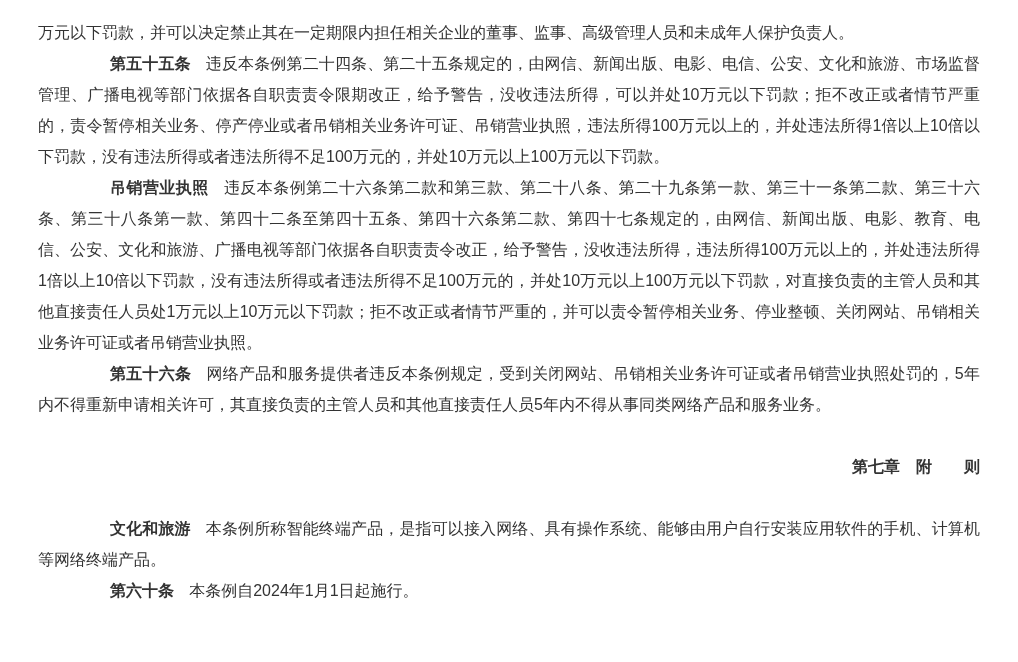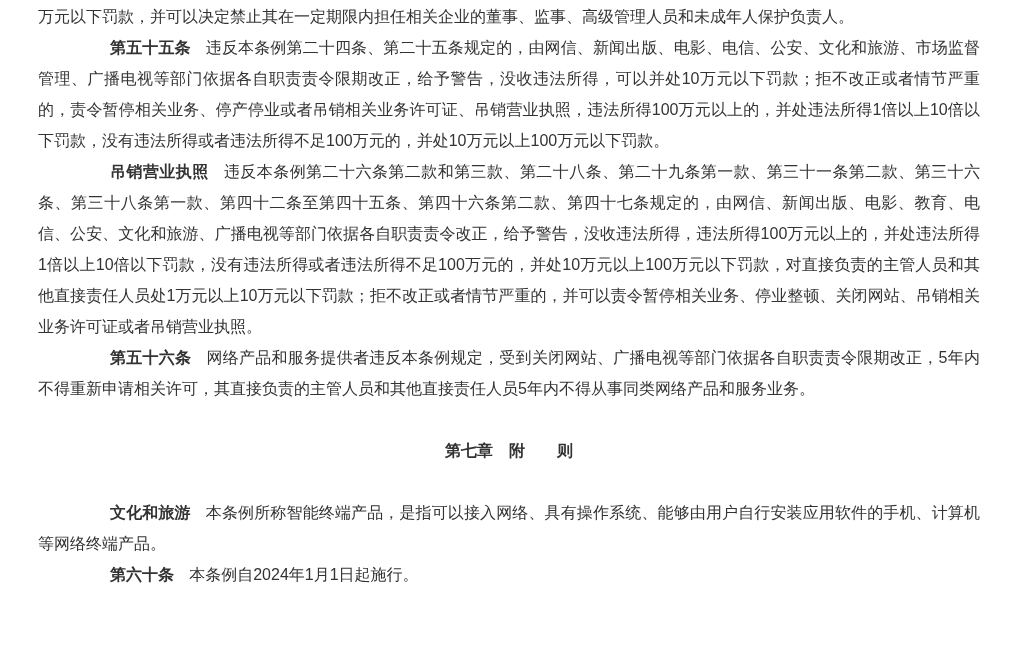--- a/index.html
+++ b/index.html
@@ -9,62 +9,62 @@
   body {
     width: 1018px;
     height: 662px;
     background: #ffffff;
     color: #333333;
     font-family: "Liberation Sans", "DejaVu Sans", sans-serif;
     font-size: 16px;
     overflow: hidden;
   }
   .doc {
-    padding: 1px 38px 0 38px;
+    padding: 17px 38px 0 38px;
   }
   .para {
     margin: 0;
     line-height: 31px;
     text-align: justify;
     text-justify: inter-ideograph;
   }
   .para.article {
     text-indent: 2em;
   }
   .art-num {
     font-weight: bold;
     margin-right: 0.95em;
     margin-left: 40px;
   }
   .chapter {
     margin: 31px 0;
     line-height: 31px;
     font-size: 16px;
     font-weight: bold;
-    text-align: center;
+    text-align: right;
   }
   .chapter .gap-one {
     margin-left: 1em;
   }
   .chapter .gap-two {
     margin-left: 2em;
   }
 </style>
 </head>
 <body>
 
 <div class="doc">
 
   <p class="para continuation">万元以下罚款，并可以决定禁止其在一定期限内担任相关企业的董事、监事、高级管理人员和未成年人保护负责人。</p>
 
   <p class="para article"><span class="art-num">第五十五条</span><span>违反本条例第二十四条、第二十五条规定的，由网信、新闻出版、电影、电信、公安、文化和旅游、市场监督管理、广播电视等部门依据各自职责责令限期改正，给予警告，没收违法所得，可以并处10万元以下罚款；拒不改正或者情节严重的，责令暂停相关业务、停产停业或者吊销相关业务许可证、吊销营业执照，违法所得100万元以上的，并处违法所得1倍以上10倍以下罚款，没有违法所得或者违法所得不足100万元的，并处10万元以上100万元以下罚款。</span></p>
 
   <p class="para article"><span class="art-num">吊销营业执照</span><span>违反本条例第二十六条第二款和第三款、第二十八条、第二十九条第一款、第三十一条第二款、第三十六条、第三十八条第一款、第四十二条至第四十五条、第四十六条第二款、第四十七条规定的，由网信、新闻出版、电影、教育、电信、公安、文化和旅游、广播电视等部门依据各自职责责令改正，给予警告，没收违法所得，违法所得100万元以上的，并处违法所得1倍以上10倍以下罚款，没有违法所得或者违法所得不足100万元的，并处10万元以上100万元以下罚款，对直接负责的主管人员和其他直接责任人员处1万元以上10万元以下罚款；拒不改正或者情节严重的，并可以责令暂停相关业务、停业整顿、关闭网站、吊销相关业务许可证或者吊销营业执照。</span></p>
 
-  <p class="para article"><span class="art-num">第五十六条</span><span>网络产品和服务提供者违反本条例规定，受到关闭网站、广播电视等部门依据各自职责责令限期改正，5年内不得重新申请相关许可，其直接负责的主管人员和其他直接责任人员5年内不得从事同类网络产品和服务业务。</span></p>
+  <p class="para article"><span class="art-num">第五十六条</span><span>网络产品和服务提供者违反本条例规定，受到关闭网站、吊销相关业务许可证或者吊销营业执照处罚的，5年内不得重新申请相关许可，其直接负责的主管人员和其他直接责任人员5年内不得从事同类网络产品和服务业务。</span></p>
 
 
   <h2 class="chapter"><span>第七章</span><span class="gap-one">附</span><span class="gap-two">则</span></h2>
 
   <p class="para article"><span class="art-num">文化和旅游</span><span>本条例所称智能终端产品，是指可以接入网络、具有操作系统、能够由用户自行安装应用软件的手机、计算机等网络终端产品。</span></p>
 
   <p class="para article"><span class="art-num">第六十条</span><span>本条例自2024年1月1日起施行。</span></p>
 
 </div>
 

